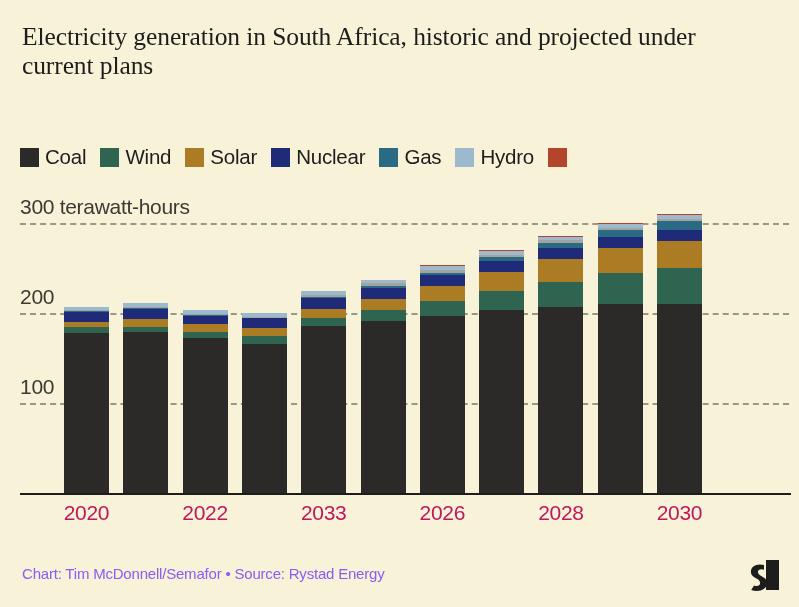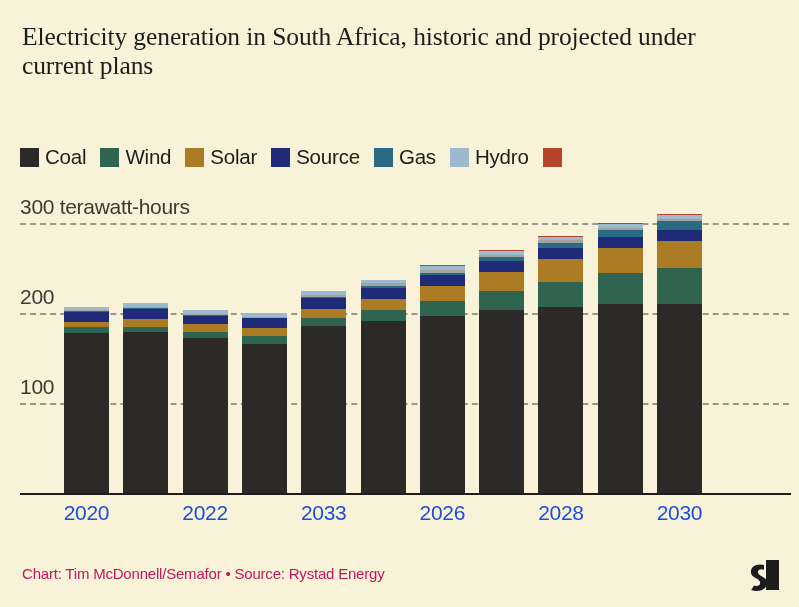--- a/index.html
+++ b/index.html
@@ -89,30 +89,30 @@
     height: 2px;
     background: #1d1d1b;
   }
   .xlabels {
     position: absolute;
     left: 0; top: 501px; width: 799px; height: 32px;
   }
   .xlabel {
     position: absolute;
     font-size: 21px;
-    color: #1d4ed8;
+    color: #be185d;
     font-family: "Liberation Sans", sans-serif;
     text-align: center;
     letter-spacing: -0.3px;
   }
   .credit {
     position: absolute;
     left: 22px; top: 565px;
     font-size: 15px;
-    color: #be185d;
+    color: #8b5cf6;
     font-family: "Liberation Sans", sans-serif;
     letter-spacing: -0.2px;
   }
   .logo {
     position: absolute;
     right: 16px; top: 557px;
     width: 36px; height: 36px;
   }
 </style>
 </head>
@@ -130,21 +130,21 @@
       <div class="legend-item">
         <span class="legend-swatch" style="background: rgb(47, 100, 80);"></span>
         <span class="legend-label">Wind</span>
       </div>
       <div class="legend-item">
         <span class="legend-swatch" style="background: rgb(171, 124, 35);"></span>
         <span class="legend-label">Solar</span>
       </div>
       <div class="legend-item">
         <span class="legend-swatch" style="background: rgb(31, 42, 120);"></span>
-        <span class="legend-label">Source</span>
+        <span class="legend-label">Nuclear</span>
       </div>
       <div class="legend-item">
         <span class="legend-swatch" style="background: rgb(43, 106, 133);"></span>
         <span class="legend-label">Gas</span>
       </div>
       <div class="legend-item">
         <span class="legend-swatch" style="background: rgb(156, 185, 205);"></span>
         <span class="legend-label">Hydro</span>
       </div>
       <div class="legend-item">

